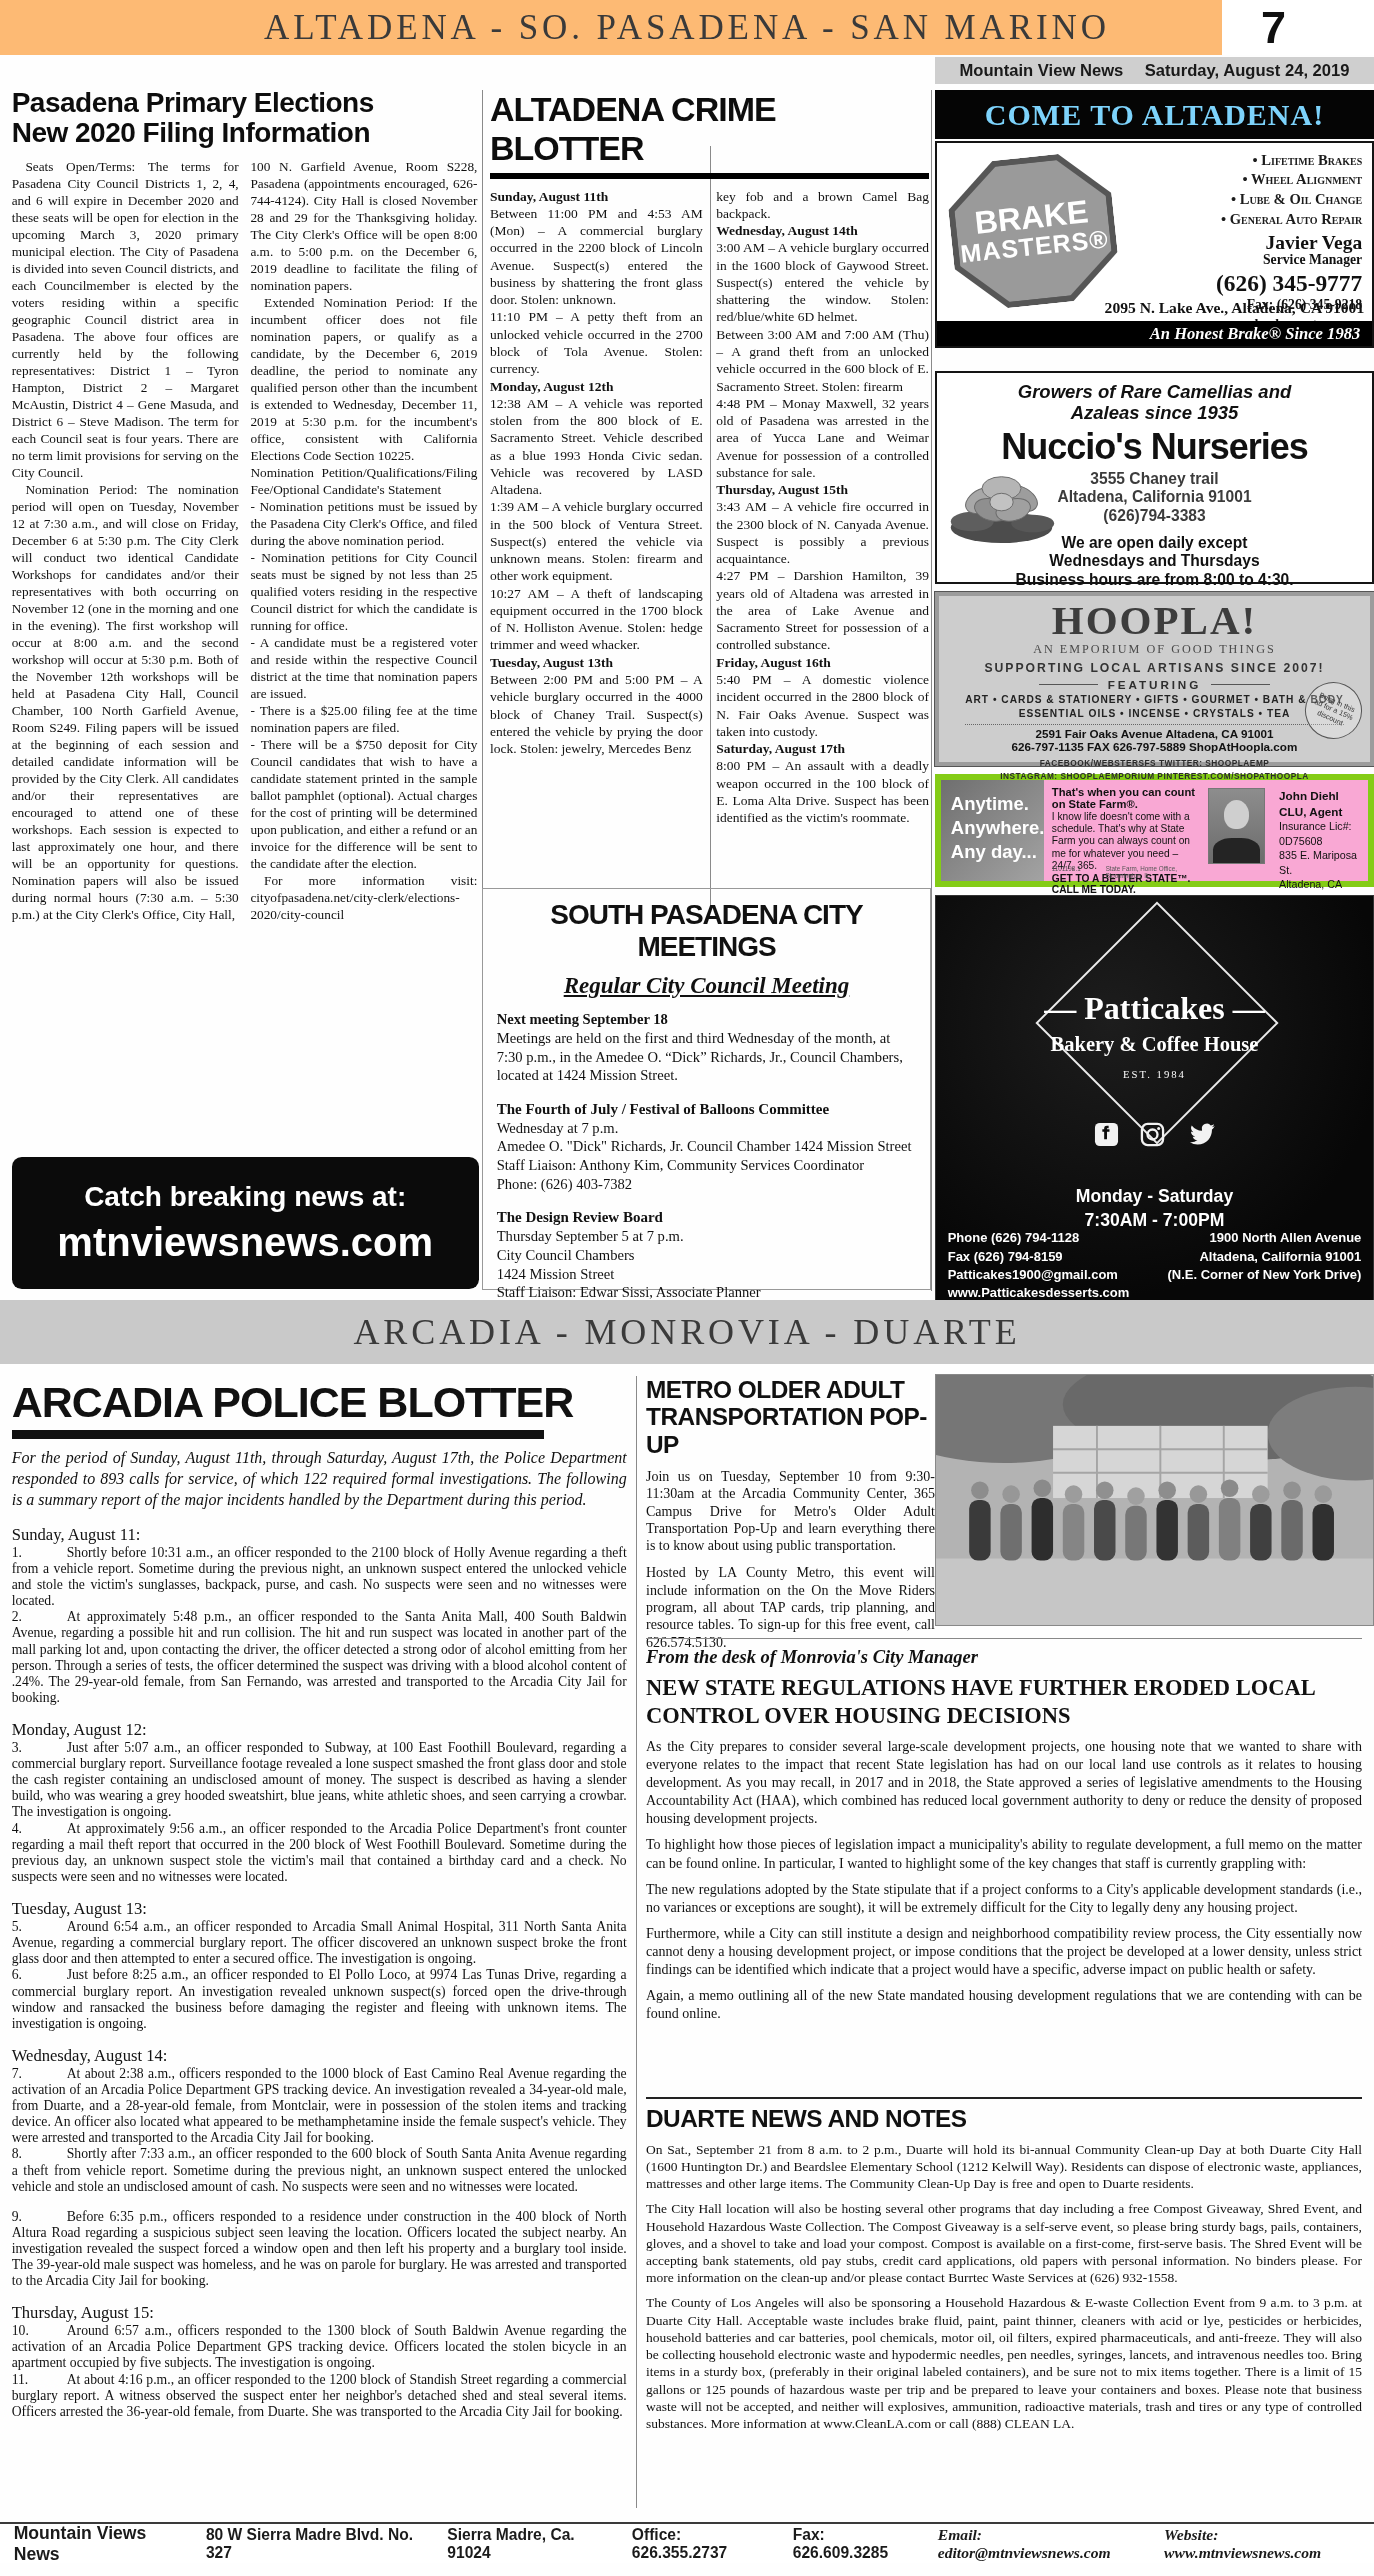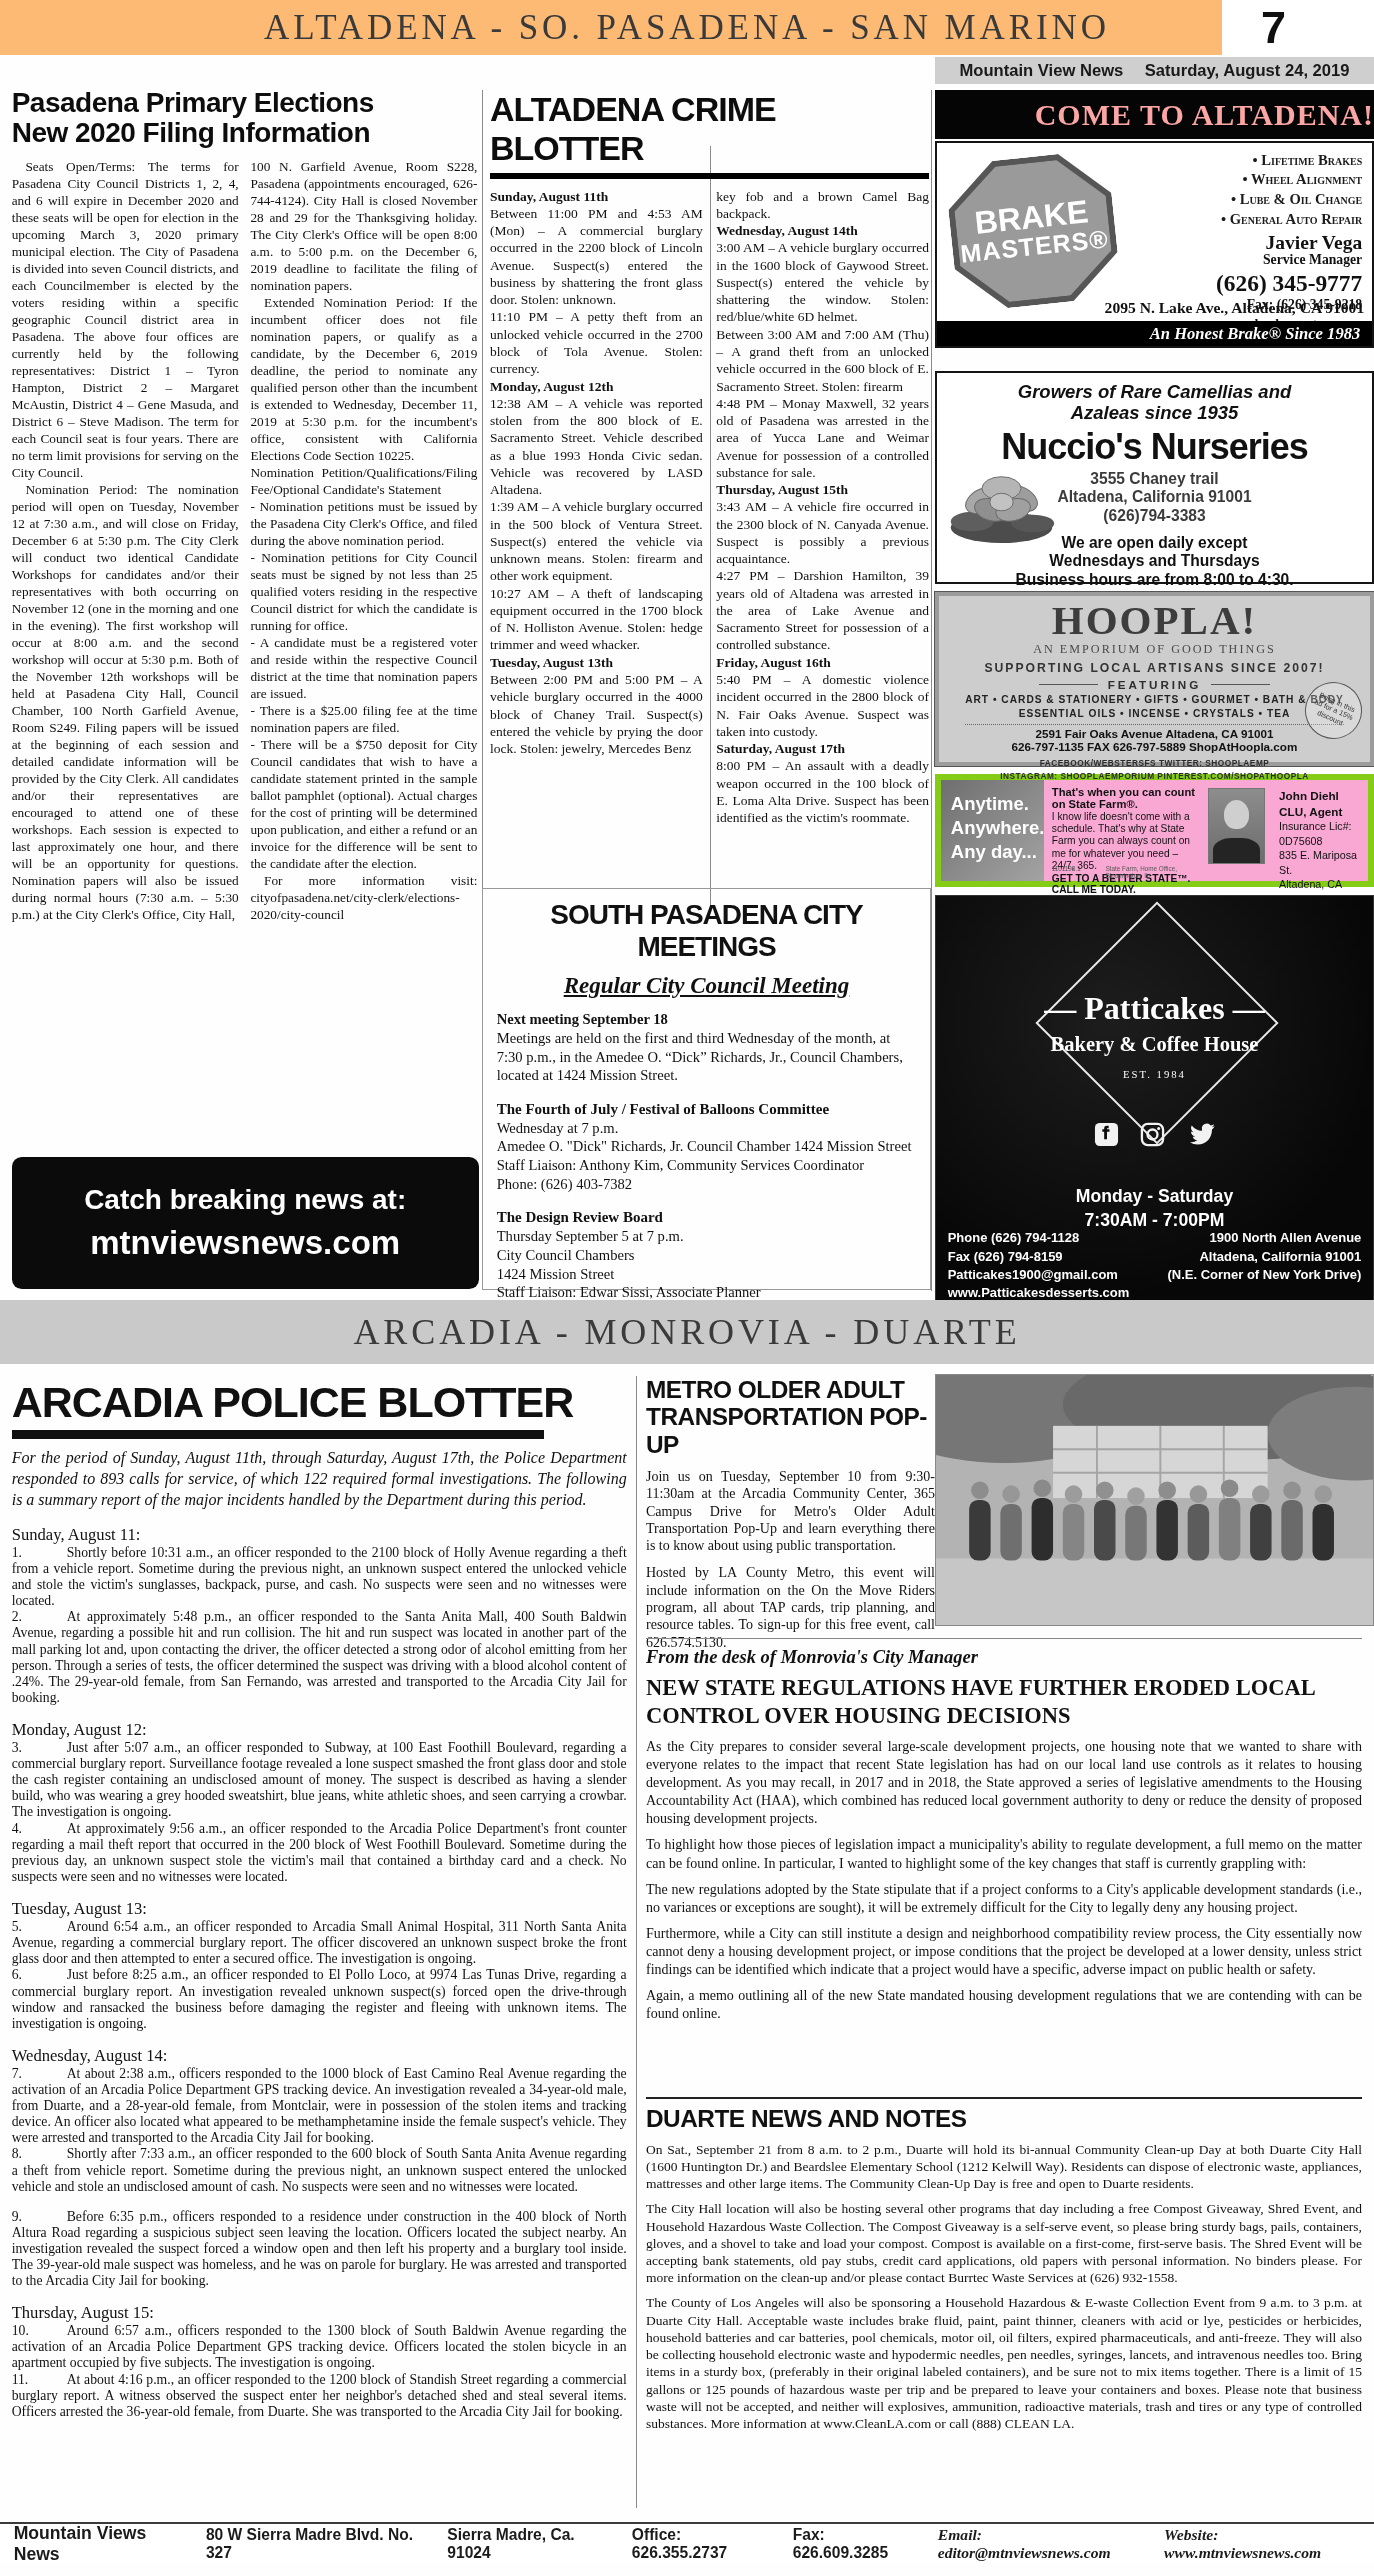--- a/index.html
+++ b/index.html
@@ -39,24 +39,24 @@
   .meet-body{font-size:14.6px;line-height:1.28;}
   .meet-body p{margin:0;}
   .meet .bold{font-weight:bold;}
   .committee{margin-top:14.6px;}
   .committee h3{margin:0;font-size:15px;}
   
   .bnews{position:absolute;left:11.7px;top:1157px;width:467px;height:132px;background:#0b0b0b;color:#fff;
          border-radius:9.8px;display:flex;flex-direction:column;justify-content:center;align-items:center;gap:7.8px;
          font-family:"Liberation Sans",sans-serif;font-weight:bold;}
   .bnews .l1{font-size:28px;}
-  .bnews .l2{font-size:33px;}
+  .bnews .l2{font-size:40px;}
   
   .ads{position:absolute;left:935px;top:90px;width:439px;}
-  .cta-banner{height:49px;background:#050505;color:#fca5a5;text-align:right;line-height:49px;
+  .cta-banner{height:49px;background:#050505;color:#7dd3fc;text-align:center;line-height:49px;
               font-family:"Liberation Serif",serif;font-weight:bold;font-size:30px;letter-spacing:1px;}
   
   .brake{border:2.9px solid #141414;height:207px;position:relative;background:#fff;margin-top:2px;box-sizing:border-box;}
   .octo-wrap{position:absolute;left:13.7px;top:13.7px;width:164px;height:148px;transform:rotate(-6deg);}
   .octo{width:100%;height:100%;background:#565656;clip-path:polygon(30% 0,70% 0,100% 30%,100% 70%,70% 100%,30% 100%,0 70%,0 30%);position:relative;}
   .octo-in{position:absolute;left:5.9px;top:5.9px;right:5.9px;bottom:5.9px;background:#9a9a9a;
            clip-path:polygon(30% 0,70% 0,100% 30%,100% 70%,70% 100%,30% 100%,0 70%,0 30%);
            display:flex;flex-direction:column;justify-content:center;align-items:center;color:#fff;
            font-family:"Liberation Sans",sans-serif;font-weight:bold;}
   .octo-in .b1{font-size:32px;line-height:1;}

